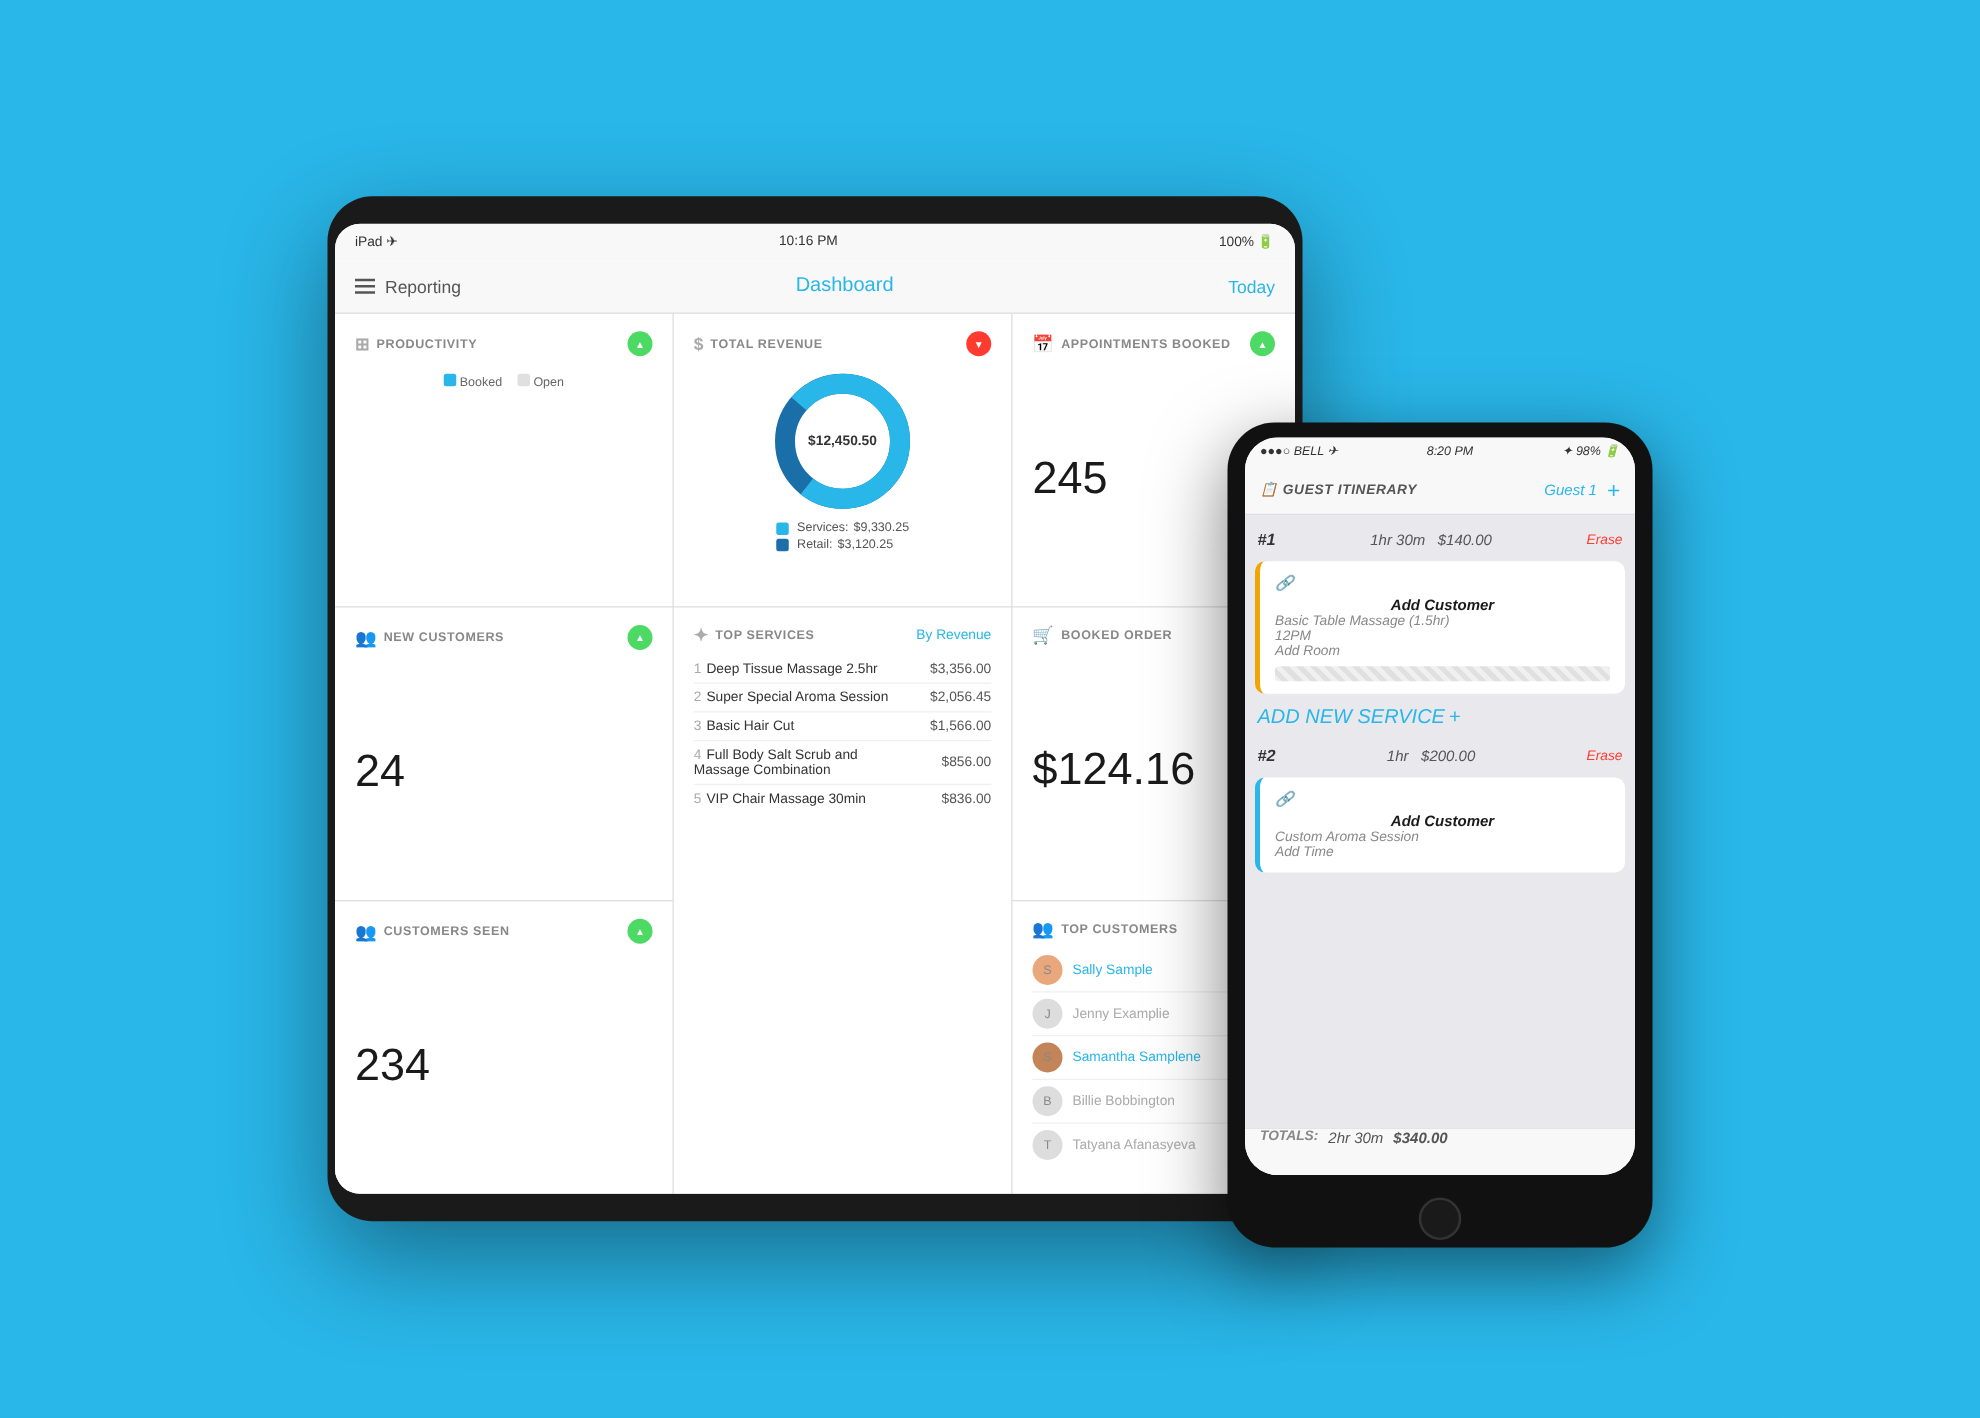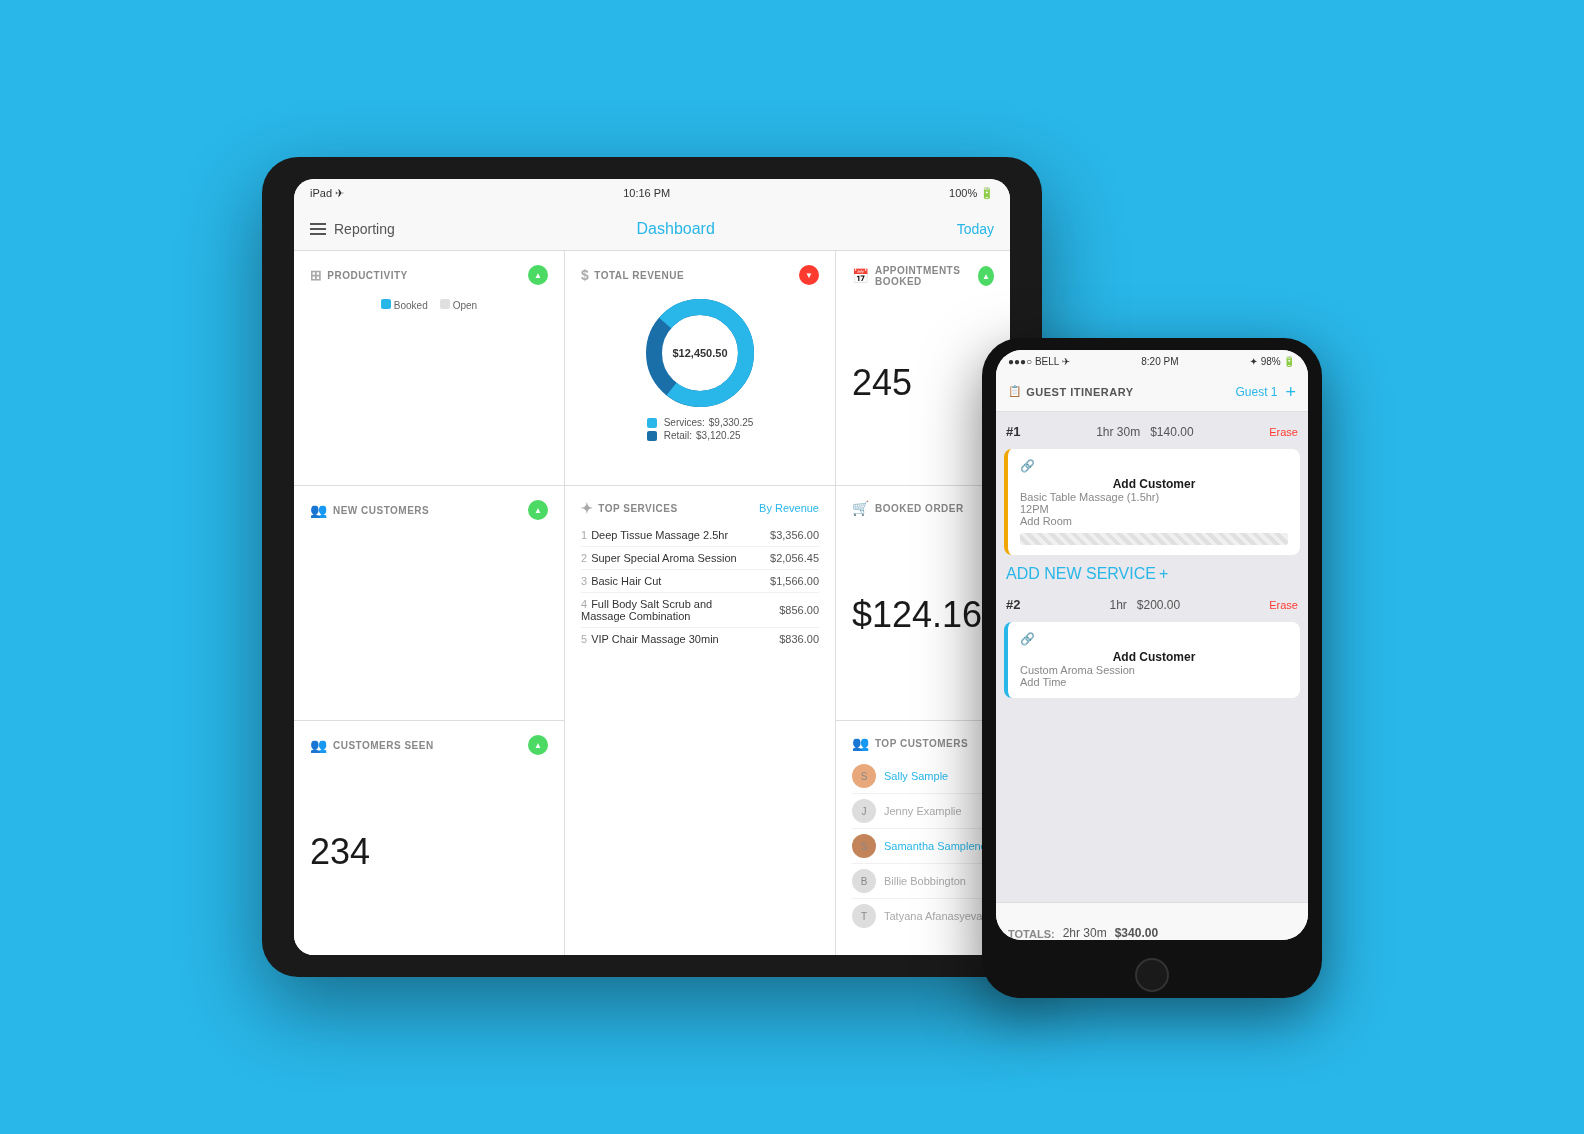--- a/index.html
+++ b/index.html
@@ -20,21 +20,21 @@
       width: 780px;
       height: 820px;
       margin-right: -60px;
       z-index: 1;
     }
     .ipad-frame {
       width: 780px;
       height: 820px;
       background: #1a1a1a;
       border-radius: 36px;
-      padding: 22px 32px;
+      padding: 22px 6px;
       box-shadow: 0 30px 80px rgba(0,0,0,0.4);
       position: relative;
     }
     .ipad-screen {
       width: 100%;
       height: 100%;
       background: #f2f2f7;
       border-radius: 20px;
       overflow: hidden;
       display: flex;
@@ -180,20 +180,21 @@
 
     
     .iphone-wrapper {
       position: relative;
       width: 340px;
       height: 736px;
       z-index: 2;
       margin-left: 0;
       align-self: flex-end;
       margin-bottom: 60px;
+      font-style: italic;
     }
     .iphone-frame {
       width: 340px;
       height: 660px;
       background: #111;
       border-radius: 38px;
       padding: 12px 14px;
       box-shadow: 0 20px 60px rgba(0,0,0,0.5);
       position: relative;
     }
@@ -298,21 +299,21 @@
       color: #29b6e8;
       font-size: 16px;
       font-weight: 500;
       gap: 3px;
     }
 
     .totals-bar {
       background: #f8f8f8;
       height: 38px;
       display: flex;
-      align-items: flex-end;
+      align-items: flex-start;
       padding: 0 12px;
       border-top: 1px solid #ddd;
       font-size: 12px;
       color: #555;
       gap: 8px;
       flex-shrink: 0;
     }
     .totals-label { font-weight: 600; color: #888; font-size: 11px; }
     .totals-time { font-weight: 500; }
     .totals-amount { font-weight: 600; }
@@ -414,20 +415,21 @@
         </div>
 
         <div class="dash-cell cell-new-cust">
           <div class="dash-cell-header">
             <div class="dash-cell-title">
               <span class="dash-icon">👥</span>
               <span>NEW CUSTOMERS</span>
             </div>
             <div class="badge-up"></div>
           </div>
+          <div class="big-number">24</div>
         </div>
 
         <div class="dash-cell cell-avg">
           <div class="dash-cell-header">
             <div class="dash-cell-title">
               <span class="dash-icon">🛒</span>
               <span>BOOKED ORDER</span>
             </div>
           </div>
           <div class="big-number">$124.16</div>

